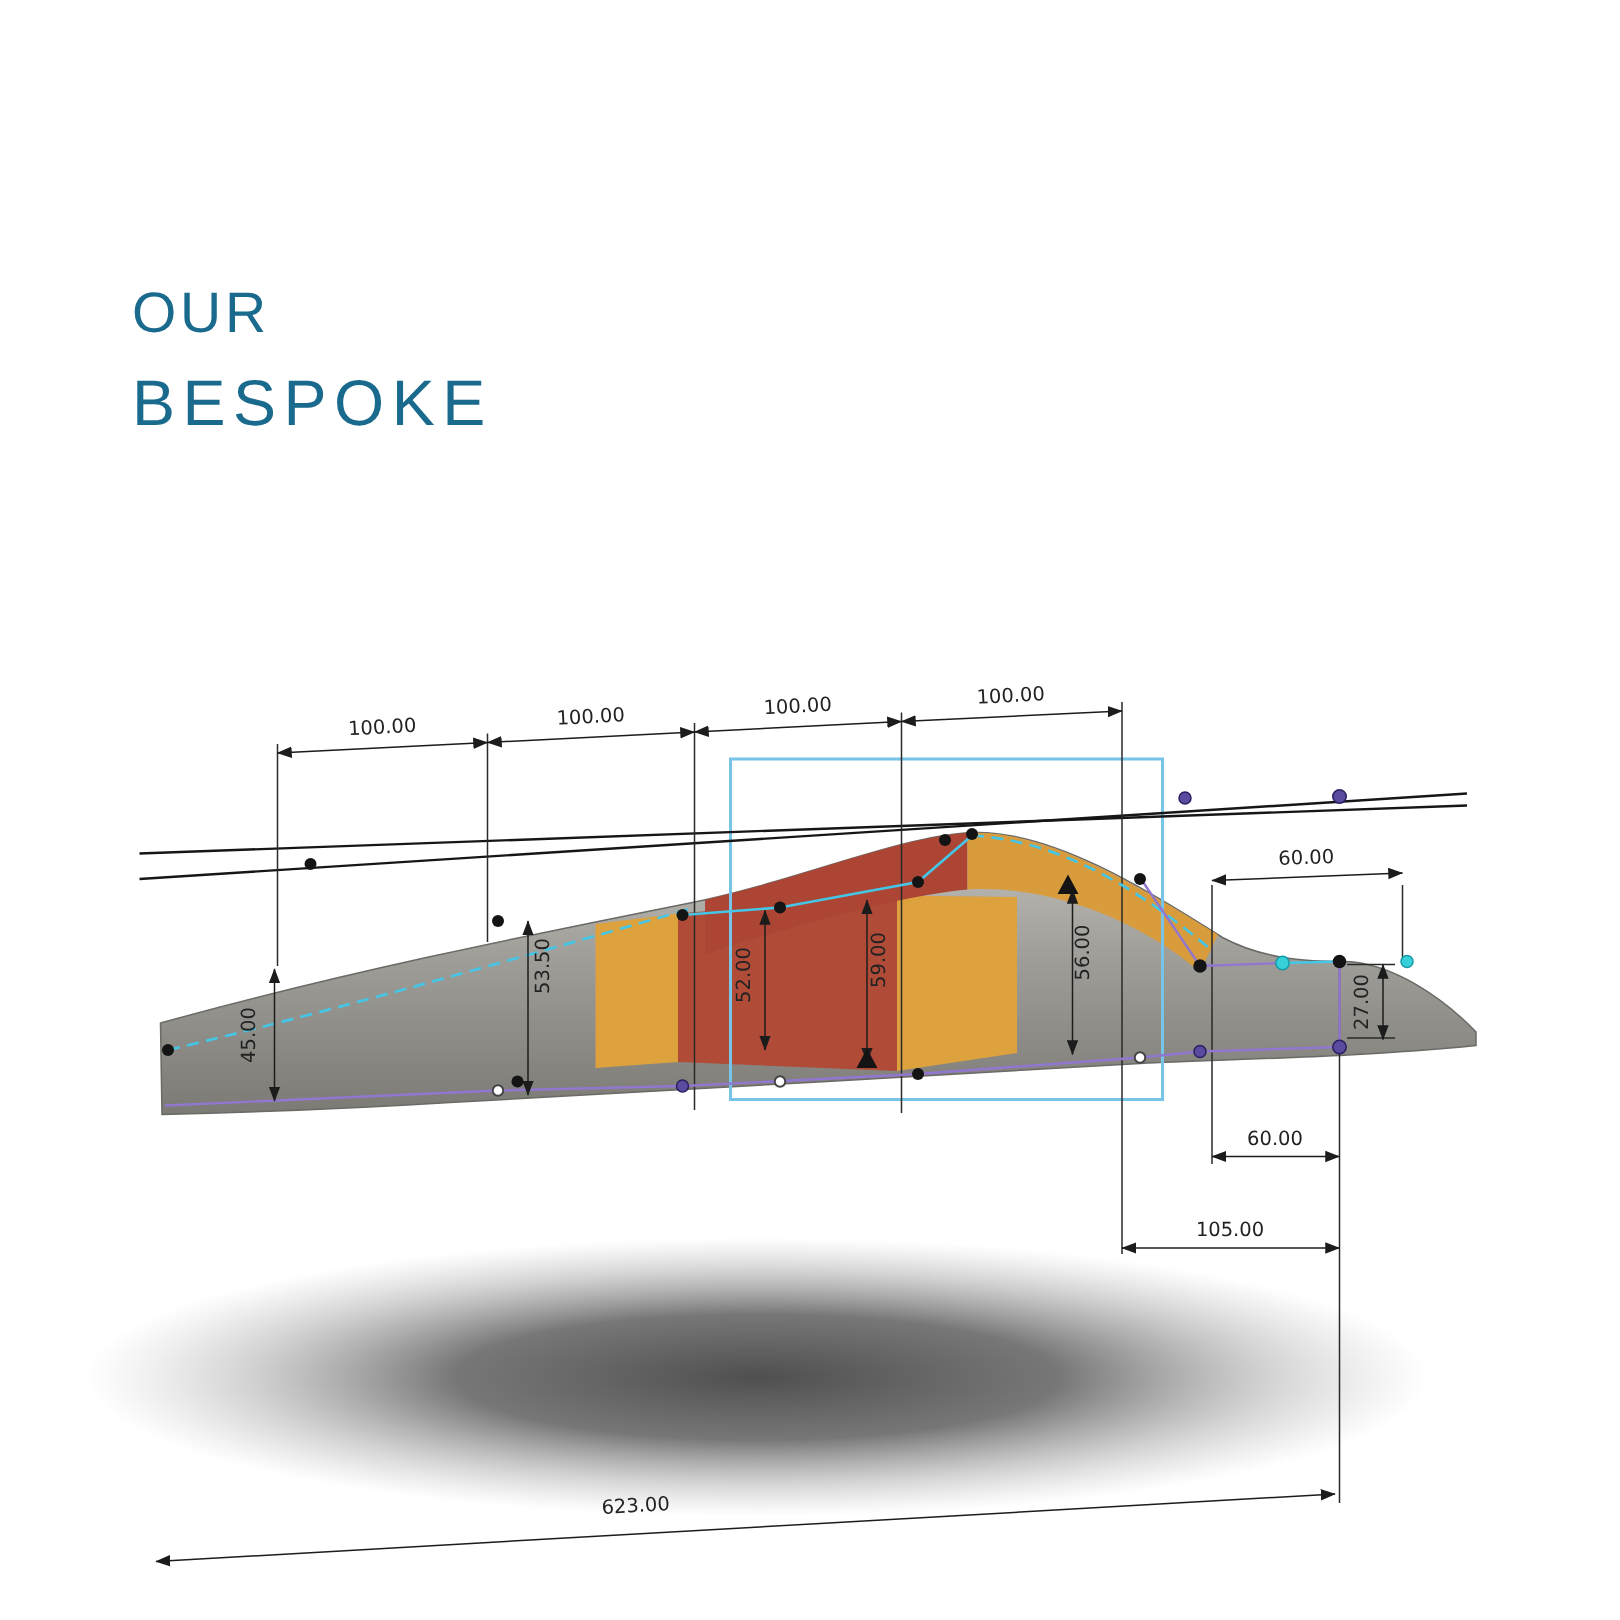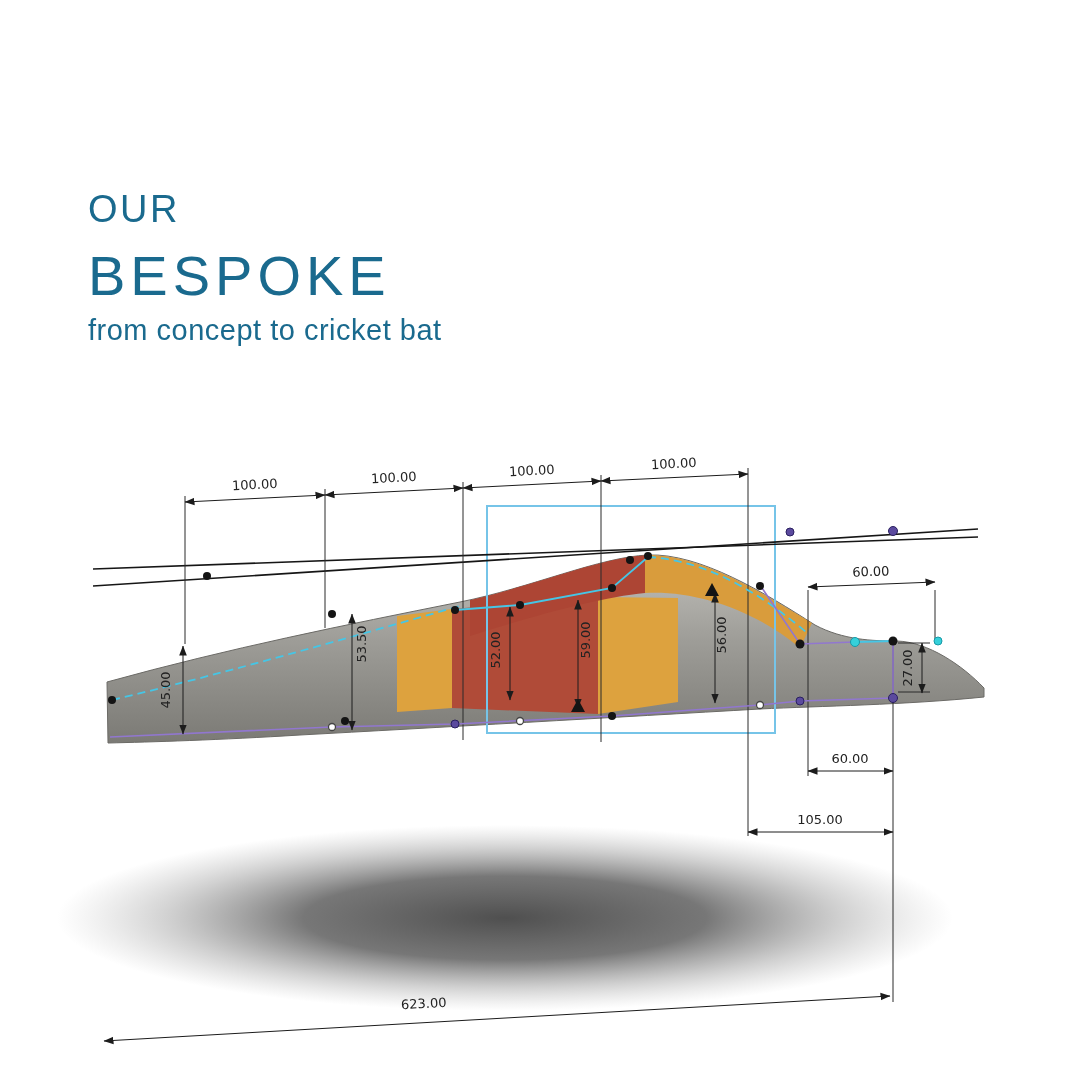--- a/index.html
+++ b/index.html
@@ -3,41 +3,40 @@
 <meta charset="utf-8">
 <style>
   html,body{margin:0;padding:0;background:#ffffff;}
   .page{
     position:relative;width:1080px;height:1080px;background:#ffffff;overflow:hidden;
     font-family:"Liberation Sans",sans-serif;
     margin-top:40px;
   }
   .hero{position:absolute;left:88px;top:148px;color:var(--accent,#1a6a8e);}
   .kicker{font-size:38px;letter-spacing:2.5px;font-weight:400;}
-  .title{margin:16px 0 8px 0;font-size:56px;line-height:1.05;letter-spacing:5px;font-weight:500;}
+  .title{margin:16px 0 8px 0;font-size:43px;line-height:1.05;letter-spacing:5px;font-weight:500;}
   .subtitle{font-size:29px;letter-spacing:0.5px;font-weight:400;}
   svg.cad{position:absolute;left:0;top:0;width:1080px;height:1080px;}
   svg.cad text{font-family:"DejaVu Sans",sans-serif;font-size:13px;fill:#222;}
   .dimline{stroke:#1c1c1c;stroke-width:1;fill:none;}
   .extline{stroke:#2a2a2a;stroke-width:1;fill:none;}
   .longline{stroke:#161616;stroke-width:1.6;fill:none;}
   .cyanrect{stroke:#76c4e8;stroke-width:2;fill:none;}
   .spline-cyan{stroke:#45c6e6;stroke-width:1.8;fill:none;}
   .spline-cyan-dash{stroke:#45c6e6;stroke-width:1.8;fill:none;stroke-dasharray:8 5;}
   .spline-purple{stroke:#9177cf;stroke-width:1.6;fill:none;}
 </style>
 </head>
 <body>
 
 <div class="page">
 
   <header class="hero">
     <div class="kicker">OUR</div>
     <h1 class="title"><span>BESPOKE</span><br></h1>
-    <div class="subtitle">from concept to cricket bat</div>
   </header>
 
   <svg class="cad" viewBox="0 0 1080 1080">
     <defs>
       <marker id="arr" viewBox="0 0 10 10" refX="9.5" refY="5" markerWidth="10" markerHeight="10" orient="auto-start-reverse">
         <path d="M0,1.2 L10,5 L0,8.8 Z" fill="#1c1c1c"></path>
       </marker>
       <radialGradient id="shadowGrad" cx="50%" cy="50%" r="50%">
         <stop offset="0%" stop-color="#404040" stop-opacity="0.92"></stop>
         <stop offset="45%" stop-color="#555555" stop-opacity="0.80"></stop>

